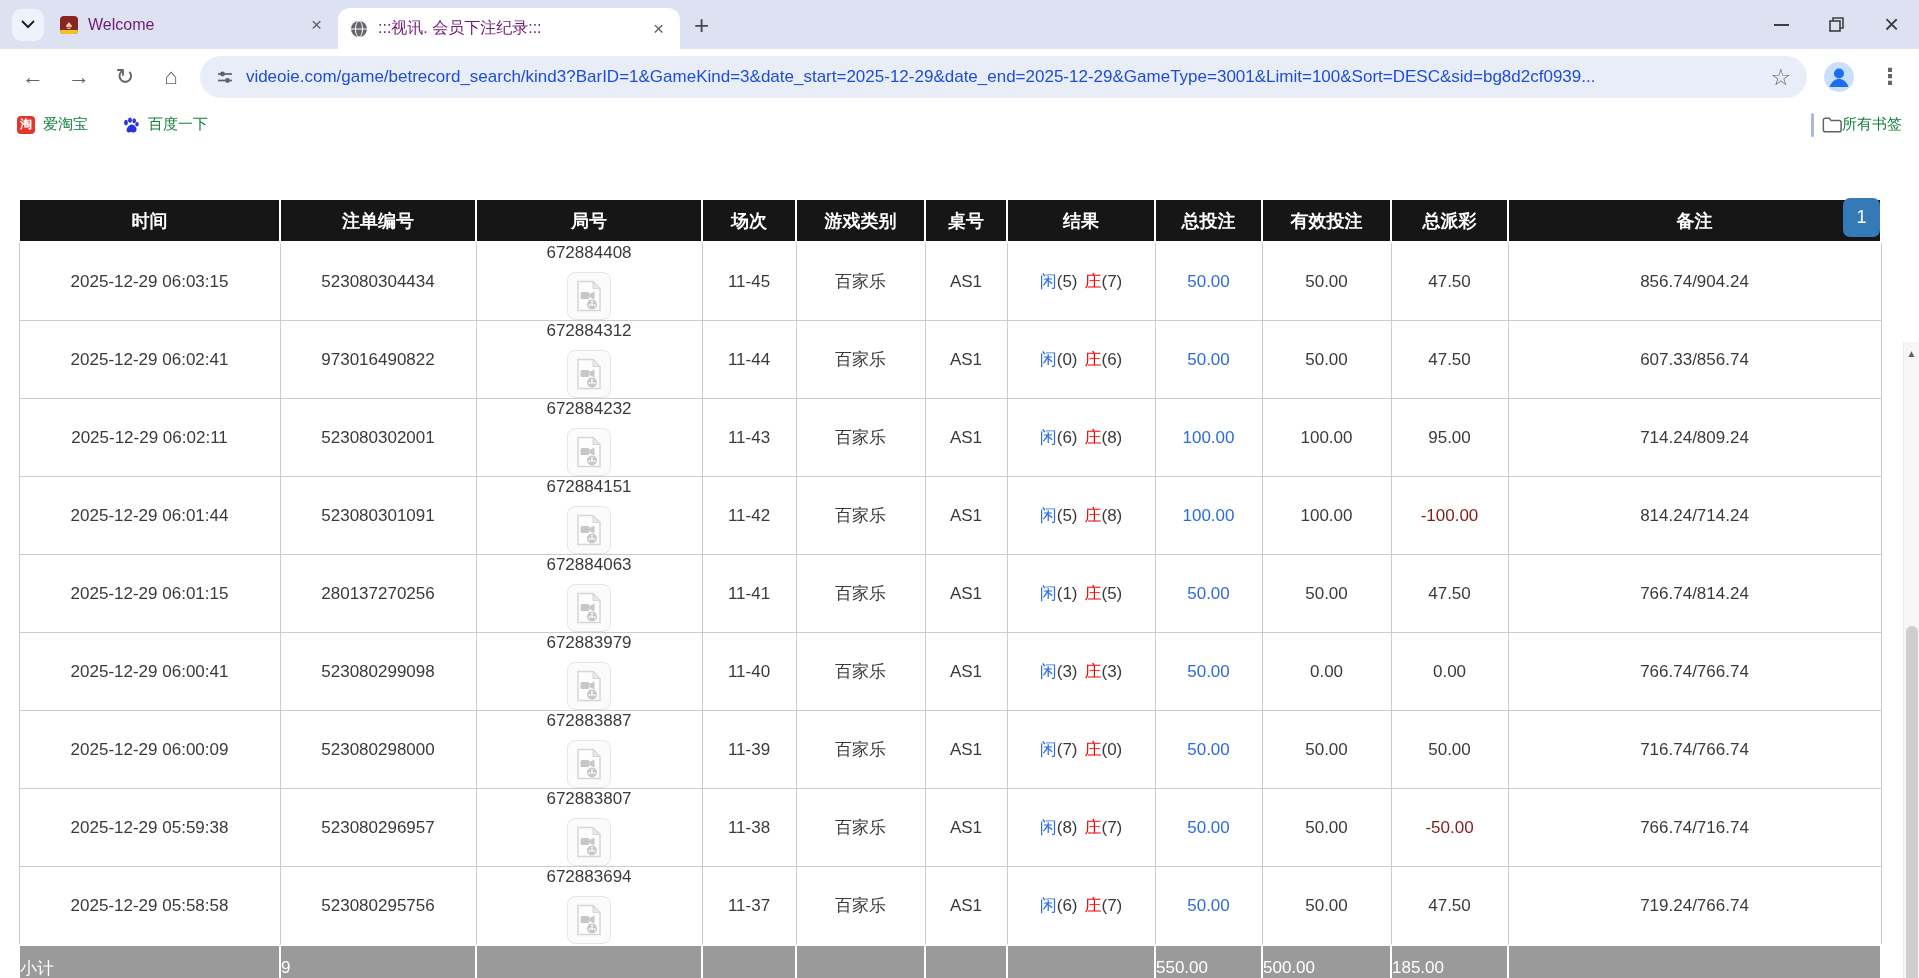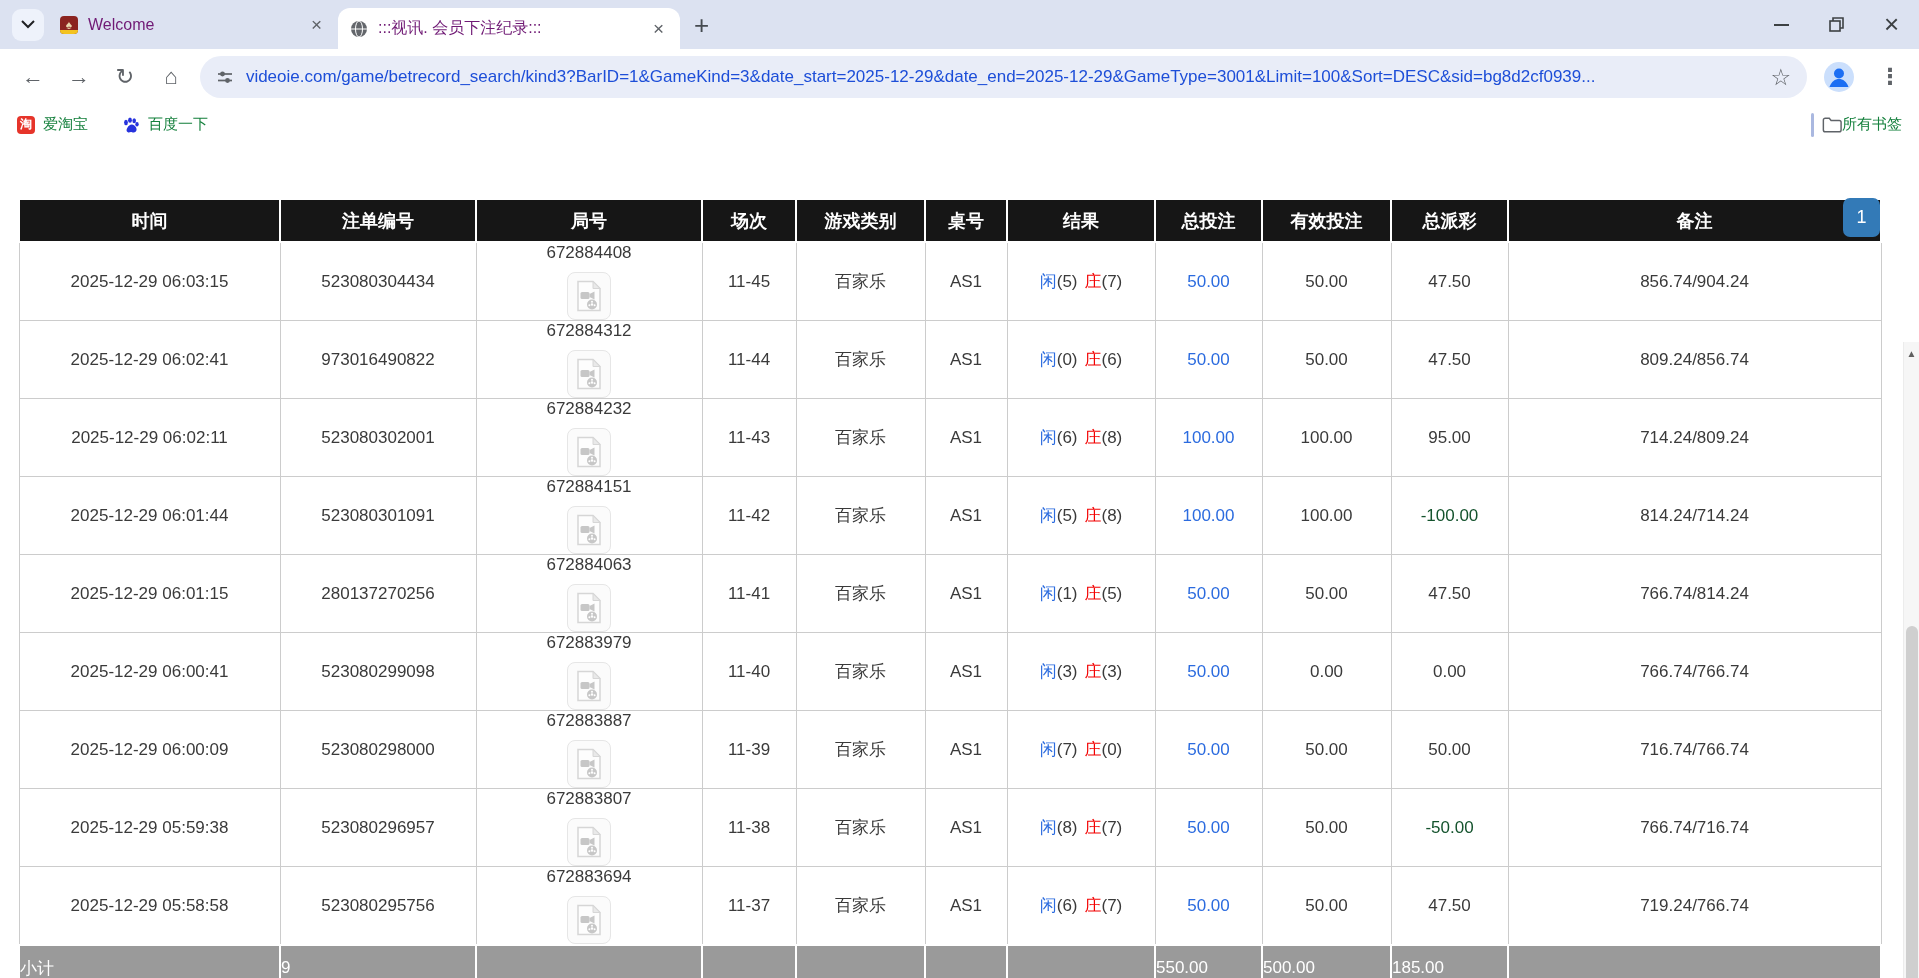--- a/index.html
+++ b/index.html
@@ -58,21 +58,21 @@
     height: 43px; border: 2px solid #fff; }
   tbody td { border: 1px solid #ccc; height: 67px; text-align: center; font-size: 17px; color: #3a3a3a; }
   tfoot td { background: #9a9a9a; color: #fff; font-size: 17px; height: 46px;
     text-align: left; border: 2px solid #fff; }
   .round-wrap { display: flex; align-items: center; justify-content: center; gap: 9px; flex-direction: column; }
   .video-btn { width: 44px; height: 48px; border: 1px solid #e6e6e6; background: #fbfbfb;
     border-radius: 8px; display: flex; align-items: center; justify-content: center; cursor: pointer; }
   .res-player { color: #2b6bdf; }
   .res-banker { color: #f20000; margin-left: 7px; }
   .amt-link { color: #2b6bdf; cursor: pointer; }
-  td.neg { color: #14532d; }
+  td.neg { color: #7f1d1d; }
 
   
   .scrollbar { position: absolute; right: 0; top: 144px; width: 16px; height: 834px;
     background: #f6f6f6; border-left: 1px solid #ececec; }
   .scroll-up { position: absolute; top: 6px; left: 0; width: 100%; text-align: center;
     font-size: 10px; color: #606060; cursor: pointer; }
   .scroll-thumb { position: absolute; top: 284px; left: 2px; width: 12px; height: 452px;
     background: #cfcfcf; border-radius: 6px; cursor: pointer; }
   svg { display: block; }
 </style>
@@ -260,21 +260,21 @@
     </td>
     <td>11-44</td>
     <td>百家乐</td>
     <td>AS1</td>
     <td>
       <span class="res-player">闲</span><span>(0)</span><span class="res-banker">庄</span><span>(6)</span>
     </td>
     <td class="amt-link">50.00</td>
     <td>50.00</td>
     <td>47.50</td>
-    <td>809.24/856.74</td>
+    <td>607.33/856.74</td>
   </tr>
 
   <tr>
     <td>2025-12-29 06:02:11</td>
     <td>523080302001</td>
     <td>
       <div class="round-wrap">
         <span>672884232</span>
         <span class="video-btn">
           <svg width="28" height="32" viewBox="0 0 28 32">

